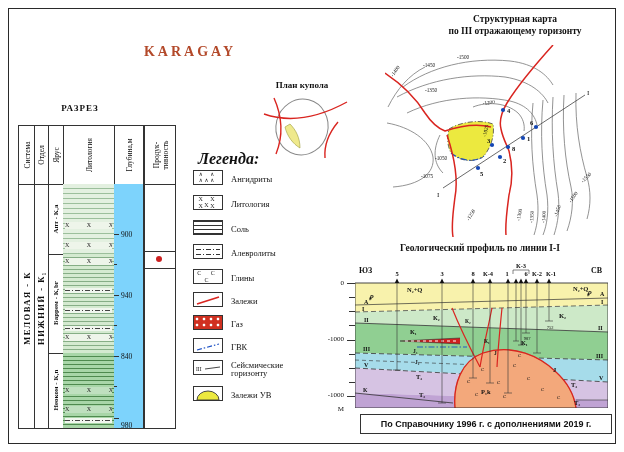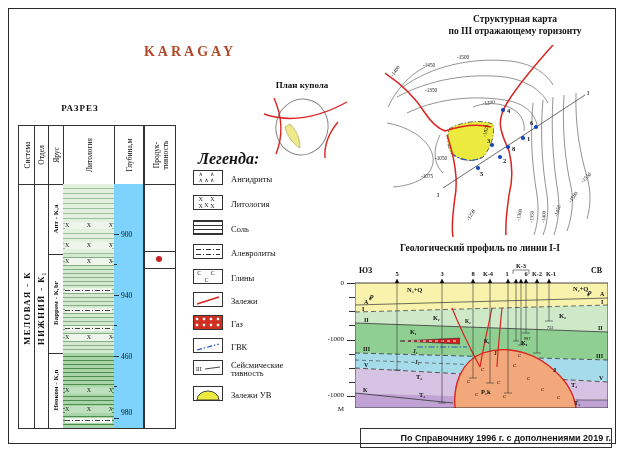--- a/index.html
+++ b/index.html
@@ -44,23 +44,23 @@
   .sw-glyph{position:absolute;width:100%;text-align:center;font-size:5.5px;line-height:6px;letter-spacing:3px;color:#222;}
   .sw-dd{position:absolute;left:2px;width:24px;height:1px;
      background:repeating-linear-gradient(to right,#333 0 5px,transparent 5px 7px,#333 7px 8px,transparent 8px 10px);}
   
   svg text{font-family:"Liberation Serif",serif;fill:#111;}
   .map-title{left:395px;top:13px;width:240px;text-align:center;font-weight:bold;font-size:9.5px;line-height:12px;}
   .dome-title{left:252px;top:80px;width:100px;text-align:center;font-weight:bold;font-size:9px;}
   .profile-title{left:330px;top:243px;width:300px;text-align:center;font-weight:bold;font-size:9.5px;}
   .axis-label{position:absolute;font-size:7px;text-align:right;width:26px;}
   .atick{position:absolute;width:6px;height:1px;background:#333;}
-  .source-box{left:360px;top:428px;width:250px;height:18px;border:1.2px solid #333;
+  .source-box{left:360px;top:414px;width:250px;height:18px;border:1.2px solid #333;
      font-family:"Liberation Sans",sans-serif;font-weight:bold;font-size:9px;
-     display:flex;align-items:center;justify-content:flex-end;}
+     display:flex;align-items:center;justify-content:center;}
 </style>
 </head>
 <body>
 
 <div id="stage">
   <div class="abs frame"></div>
 
   <div class="abs title-en">KARAGAY</div>
 
   <div class="abs razrez-title">РАЗРЕЗ</div>
@@ -109,24 +109,24 @@
     </div>
 
     <div class="depthcol">
       <div class="dtick" style="top:50px;"></div>
       <div class="dlabel" style="top:50px;">900</div>
       <div class="dtick minor" style="top:80px;"></div>
       <div class="dtick" style="top:111px;"></div>
       <div class="dlabel" style="top:111px;">940</div>
       <div class="dtick minor" style="top:141px;"></div>
       <div class="dtick" style="top:172px;"></div>
-      <div class="dlabel" style="top:172px;">460</div>
+      <div class="dlabel" style="top:172px;">840</div>
       <div class="dtick minor" style="top:202px;"></div>
       <div class="dtick" style="top:234px;"></div>
-      <div class="dlabel" style="top:228px;">980</div>
+      <div class="dlabel" style="top:241px;">980</div>
     </div>
   </div>
 
   <div class="abs prodbox">
     <span class="vtxt" style="top:29px;left:36%;">Продук-</span>
     <span class="vtxt" style="top:29px;left:68%;">тивность</span>
     <div class="prodband" style="top:58px;"></div>
     <div class="prodband" style="top:125px;"></div>
     <div class="prodband" style="top:142px;"></div>
     <div class="reddot" style="left:11px;top:130px;"></div>
@@ -186,21 +186,21 @@
     </div>
     <div class="leg-label">ГВК</div>
   </div>
   <div class="leg-item" style="top:360px;">
     <div class="swatch">
       <svg width="28" height="13">
         <text x="2" y="9" font-size="5.5">III</text>
         <line x1="11" y1="7" x2="26" y2="5" stroke="#333" stroke-width="0.9"></line>
       </svg>
     </div>
-    <div class="leg-label" style="line-height:8px;width:80px;white-space:normal;">Сейсмические тивность</div>
+    <div class="leg-label" style="line-height:8px;width:80px;white-space:normal;">Сейсмические горизонту</div>
   </div>
   <div class="leg-item" style="top:386px;">
     <div class="swatch">
       <svg width="28" height="13">
           <path d="M 3,12 A 11 9 0 0 1 25,12 Z" fill="#ece93f" stroke="#333" stroke-width="0.9"></path>
         </svg>
     </div>
     <div class="leg-label">Залежи УВ</div>
   </div>
 

